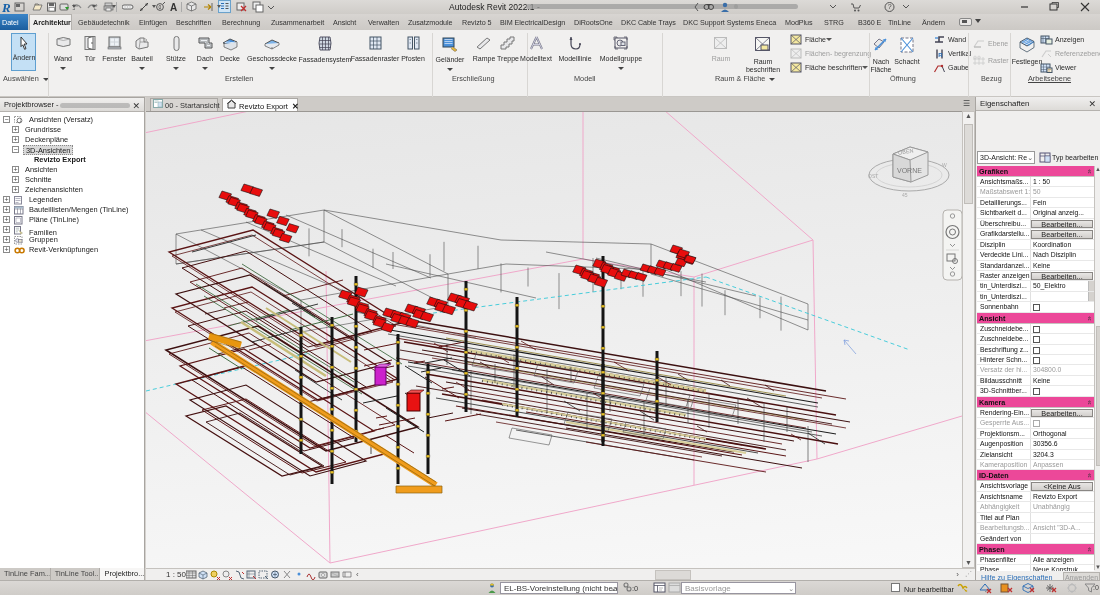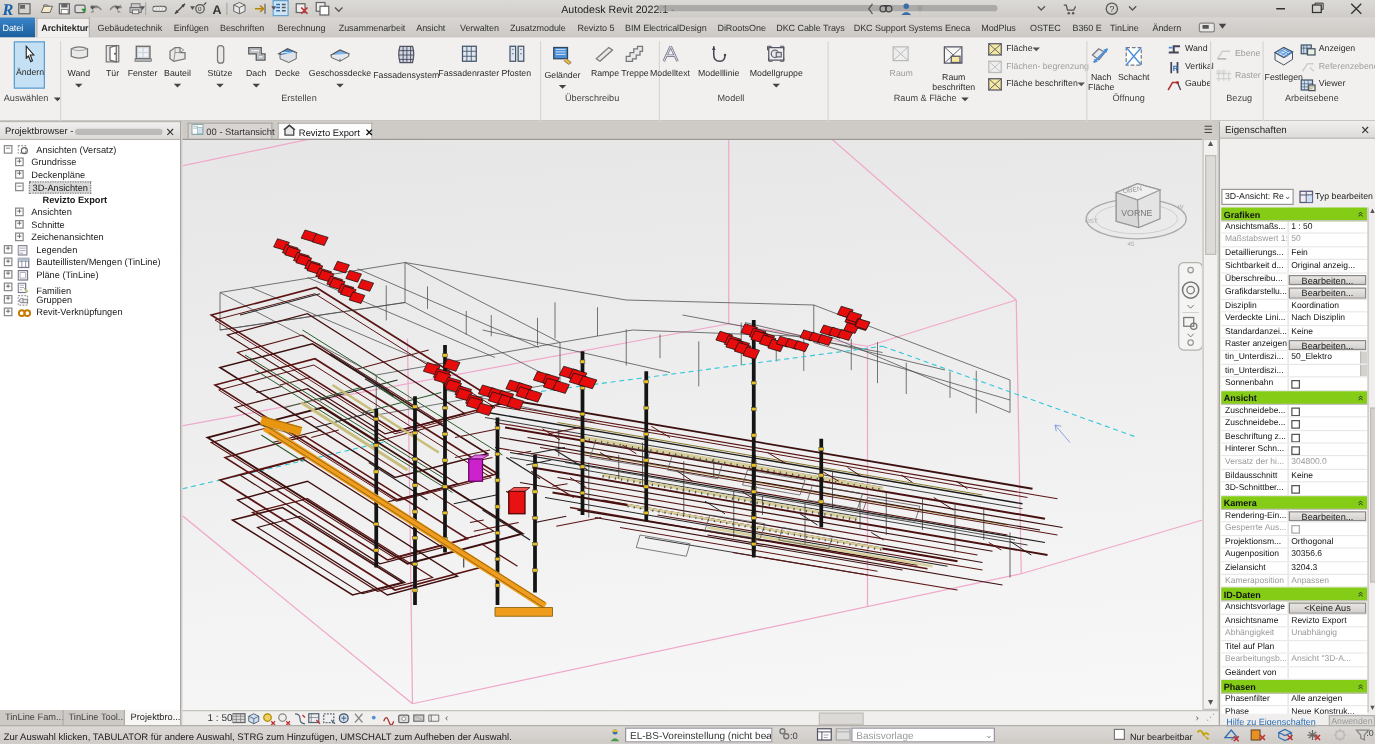--- a/index.html
+++ b/index.html
@@ -37,21 +37,21 @@
 #canvas{position:absolute;left:146px;top:111px;width:816px;height:457px;background:linear-gradient(175deg,#e6e6e6 0%,#ededed 40%,#f8f8f8 100%);overflow:hidden;border-top:1px solid #9a9793;}
 #vscroll{position:absolute;left:962px;top:111px;width:13px;height:457px;background:#f2f1f0;border:1px solid #c5c2be;font-size:7px;color:#555;text-align:center;}
 #hscrollrow{position:absolute;left:146px;top:568px;width:829px;height:12px;background:#f0efee;border-top:1px solid #c5c2be;}
 #viewctl{position:absolute;left:0;top:0;width:217px;height:12px;font-size:8px;color:#333;}
 
 #props{position:absolute;left:975px;top:97px;width:125px;height:487px;background:#f0efee;border-left:1px solid #a8a5a1;}
 #props .hdr{height:14px;background:linear-gradient(#f0efee,#dddbd8);border-bottom:1px solid #b5b2ae;font-size:7.8px;line-height:14px;padding-left:4px;color:#222;}
 #typesel{position:absolute;left:1px;top:15px;width:117px;height:36px;background:#fff;border:1px solid #b8b5b1;}
 #typerow{position:absolute;left:1px;top:53px;width:124px;height:15px;}
 .grid{position:absolute;left:1px;top:69px;width:117px;}
-.sect{height:11px;background:#84cc16;border-bottom:1px solid #c5c2be;font-size:7.2px;font-weight:bold;line-height:11px;padding-left:2px;color:#111;position:relative;}
+.sect{height:11px;background:#ec4899;border-bottom:1px solid #c5c2be;font-size:7.2px;font-weight:bold;line-height:11px;padding-left:2px;color:#111;position:relative;}
 .sect:after{content:"\00AB";position:absolute;right:3px;top:0;transform:rotate(90deg);font-weight:normal;font-size:8px;color:#333;}
 .prow{height:10.45px;background:#fff;border-bottom:1px solid #e8e8e8;font-size:6.8px;display:flex;overflow:hidden;}
 .prow .l{width:54px;padding:1px 0 0 3px;border-right:1px solid #e0e0e0;white-space:nowrap;overflow:hidden;color:#111;}
 .prow .v{flex:1;padding:1px 0 0 2px;white-space:nowrap;overflow:hidden;color:#111;}
 .prow .btn{margin:1px 1px 0 0;flex:1;background:linear-gradient(#e8e6e4,#d2cfcc);border:1px solid #8a8784;font-size:7.3px;text-align:center;line-height:8px;color:#222;}
 .prow .cb{width:7px;height:7px;border:1px solid #555;background:#fff;margin-top:1px;}
 .pscroll{position:absolute;left:118px;top:69px;width:7px;height:404px;background:#f0efee;border-left:1px solid #c5c2be;}
 #pfoot{position:absolute;left:0;top:474px;width:125px;height:13px;background:#f0efee;font-size:8px;}
 
 #status{position:absolute;left:0;top:580px;width:1100px;height:15px;background:linear-gradient(#dbd8d5,#cfccc8);border-top:1px solid #b2afab;font-size:8px;color:#222;}
@@ -247,21 +247,21 @@
     <div class="abs" style="left:333px;top:4px;font-size:7.2px;color:#333;white-space:nowrap;letter-spacing:-0.05px;">Ansicht</div>
     <div class="abs" style="left:368px;top:4px;font-size:7.2px;color:#333;white-space:nowrap;letter-spacing:-0.05px;">Verwalten</div>
     <div class="abs" style="left:408px;top:4px;font-size:7.2px;color:#333;white-space:nowrap;letter-spacing:-0.05px;">Zusatzmodule</div>
     <div class="abs" style="left:462px;top:4px;font-size:7.2px;color:#333;white-space:nowrap;letter-spacing:-0.05px;">Revizto 5</div>
     <div class="abs" style="left:500px;top:4px;font-size:7.2px;color:#333;white-space:nowrap;letter-spacing:-0.05px;">BIM ElectricalDesign</div>
     <div class="abs" style="left:574px;top:4px;font-size:7.2px;color:#333;white-space:nowrap;letter-spacing:-0.05px;">DiRootsOne</div>
     <div class="abs" style="left:621px;top:4px;font-size:7.2px;color:#333;white-space:nowrap;letter-spacing:-0.05px;">DKC Cable Trays</div>
     <div class="abs" style="left:683px;top:4px;font-size:7.2px;color:#333;white-space:nowrap;letter-spacing:-0.05px;">DKC Support Systems</div>
     <div class="abs" style="left:756px;top:4px;font-size:7.2px;color:#333;white-space:nowrap;letter-spacing:-0.05px;">Eneca</div>
     <div class="abs" style="left:785px;top:4px;font-size:7.2px;color:#333;white-space:nowrap;letter-spacing:-0.05px;">ModPlus</div>
-    <div class="abs" style="left:824px;top:4px;font-size:7.2px;color:#333;white-space:nowrap;letter-spacing:-0.05px;">OSTEC</div>
+    <div class="abs" style="left:824px;top:4px;font-size:7.2px;color:#333;white-space:nowrap;letter-spacing:-0.05px;">STRG</div>
     <div class="abs" style="left:858px;top:4px;font-size:7.2px;color:#333;white-space:nowrap;letter-spacing:-0.05px;">B360 E</div>
     <div class="abs" style="left:888px;top:4px;font-size:7.2px;color:#333;white-space:nowrap;letter-spacing:-0.05px;">TinLine</div>
     <div class="abs" style="left:922px;top:4px;font-size:7.2px;color:#333;white-space:nowrap;letter-spacing:-0.05px;">Ändern</div>
     <div class="abs" style="left:959px;top:4px;width:13px;height:8px;background:#e8e6e4;border:1px solid #888;border-radius:2px;"></div>
     <div class="abs" style="left:962px;top:6px;width:5px;height:3px;background:#555;"></div>
     <div class="abs" style="left:975px;top:5px;width:0;height:0;border-left:3px solid transparent;border-right:3px solid transparent;border-top:4px solid #444;"></div>
   </div>
 <div id="ribbon">
     <div class="abs" style="left:11px;top:3px;width:25px;height:38px;background:#c4e0f5;border:1px solid #5f9fd0;"></div>
     <div class="bigbtn" style="left:11px;width:26px;">
@@ -371,21 +371,21 @@
           <path d="M2 12 L12 3" stroke="#999" stroke-width=".5"></path>
         </svg></div>
       <div class="lbl">Rampe</div>
     </div>
     <div class="bigbtn " style="left:493px;width:30px;">
       <div class="bi" style="padding-top:3px"><svg width="18" height="17" viewBox="0 0 18 17" style="">
           <path d="M2 13 V10 H5 V7 H8 V4 H11 V2 H15 V6 H13 V9 H10 V12 H7 V14 H2 Z" fill="#e8e8ea" stroke="#777"></path>
         </svg></div>
       <div class="lbl">Treppe</div>
     </div>
-    <div class="pname" style="left:452px;">Überschreibu</div>
+    <div class="pname" style="left:452px;">Erschließung</div>
     <div class="sep" style="left:527px;"></div>
     <div class="bigbtn " style="left:514px;width:44px;">
       <div class="bi" style="padding-top:3px"><svg width="17" height="17" viewBox="0 0 17 17" style="">
           <path d="M8.5 2 L3 14 M8.5 2 L14 14 M5 9.5 H12" stroke="#778" stroke-width="2" fill="none"></path>
           <path d="M8.5 2 L3 14 M8.5 2 L14 14 M5 9.5 H12" stroke="#dde" stroke-width=".8" fill="none"></path>
         </svg></div>
       <div class="lbl">Modelltext</div>
     </div>
     <div class="bigbtn " style="left:553px;width:44px;">
       <div class="bi" style="padding-top:3px"><svg width="17" height="17" viewBox="0 0 17 17" style="">
@@ -492,21 +492,21 @@
     <div class="smallbtn gray" style="left:1040px;top:17px"><svg width="13" height="12" viewBox="0 0 13 12" style="">
         <path d="M2 9 L6 3 h5" fill="none" stroke="#ccc" stroke-width="1.1"></path>
         <path d="M8 6 l3 3" stroke="#ccc"></path>
       </svg>Referenzebene</div>
     <div class="smallbtn" style="left:1040px;top:31px"><svg width="13" height="12" viewBox="0 0 13 12" style="">
         <rect x="1" y="2" width="9" height="8" fill="#cfe0f5" stroke="#456"></rect>
         <path d="M3.5 2 v8 M6.5 2 v8 M1 5 h9 M1 7.5 h9" stroke="#456" stroke-width=".5"></path>
         <rect x="7" y="6" width="5" height="4.5" fill="#f5eed8" stroke="#456"></rect>
         <path d="M8 7.5 h3 M8 9 h2" stroke="#a85" stroke-width=".6"></path>
       </svg>Viewer</div>
-    <div class="pname" style="left:1028px;">Arbeitsebene</div>
+    <div class="pname" style="left:1028px;text-decoration:underline;">Arbeitsebene</div>
   </div>
 <div id="browser">
     <div class="hdr">Projektbrowser - <span style="position:absolute;right:4px;top:1px;color:#333;font-size:9px;">✕</span></div>
     <div class="blob" style="left:60px;top:5px;width:70px;height:4.5px;opacity:.55;"></div>
     <div class="pm" style="left:3px;top:18px;">−</div>
     <div class="abs" style="left:14px;top:18px;"><svg width="10" height="9" viewBox="0 0 10 9" style="">
         <path d="M0.5 0.5 h6 v6 h-6 z" fill="none" stroke="#999" stroke-dasharray="1.5 1"></path>
         <circle cx="5.5" cy="4.5" r="2.4" fill="none" stroke="#666" stroke-width="0.9"></circle>
       </svg></div>
     <div class="titem" style="left:27px;top:17px;padding:0 2px;">Ansichten (Versatz)</div>
@@ -1199,21 +1199,20 @@
       <div style="position:absolute;left:0px;top:0px;width:6px;text-align:center;font-size:6px;color:#555;">▲</div>
       <div style="position:absolute;left:1px;top:160px;width:5px;height:140px;background:#d5d2ce;border:1px solid #c0bdb9;"></div>
       <div style="position:absolute;left:0px;bottom:0px;width:6px;text-align:center;font-size:6px;color:#555;">▼</div>
     </div>
     <div id="pfoot">
       <a style="position:absolute;left:5px;top:2px;color:#2a6db5;text-decoration:underline;font-size:7.2px;white-space:nowrap;">Hilfe zu Eigenschaften</a>
       <div style="position:absolute;right:1px;top:1px;width:37px;height:11px;background:#dcdad7;border:1px solid #b5b2ae;color:#999;text-align:center;font-size:7px;line-height:10px;">Anwenden</div>
     </div>
   </div>
 <div id="status">
-    <div class="abs" style="left:3px;top:3.5px;font-size:7.6px;">Zur Auswahl klicken, TABULATOR für andere Auswahl, STRG zum Hinzufügen, UMSCHALT zum Aufheben der Auswahl.</div>
     <div class="abs" style="left:486px;top:1px;"><svg width="12" height="12" viewBox="0 0 12 12" style="">
         <circle cx="6" cy="3.5" r="2" fill="#3a6ea8"></circle>
         <path d="M2.5 11 q3.5 -5 7 0 z" fill="#4a9a4a"></path>
         <path d="M4 3.5 a2 2 0 0 1 4 0" fill="#e8c020"></path>
       </svg></div>
     <div class="combo" style="left:500px;top:1px;width:118px;">EL-BS-Voreinstellung (nicht bearbe <span style="position:absolute;right:1px;top:0;color:#555;font-size:7px;">⌄</span></div>
     <div class="abs" style="left:622px;top:1px;"><svg width="12" height="11" viewBox="0 0 12 11" style="">
         <circle cx="4" cy="3" r="2" fill="none" stroke="#777" stroke-width="1.1"></circle>
         <circle cx="7" cy="7" r="2" fill="none" stroke="#777" stroke-width="1.1"></circle>
       </svg></div>

